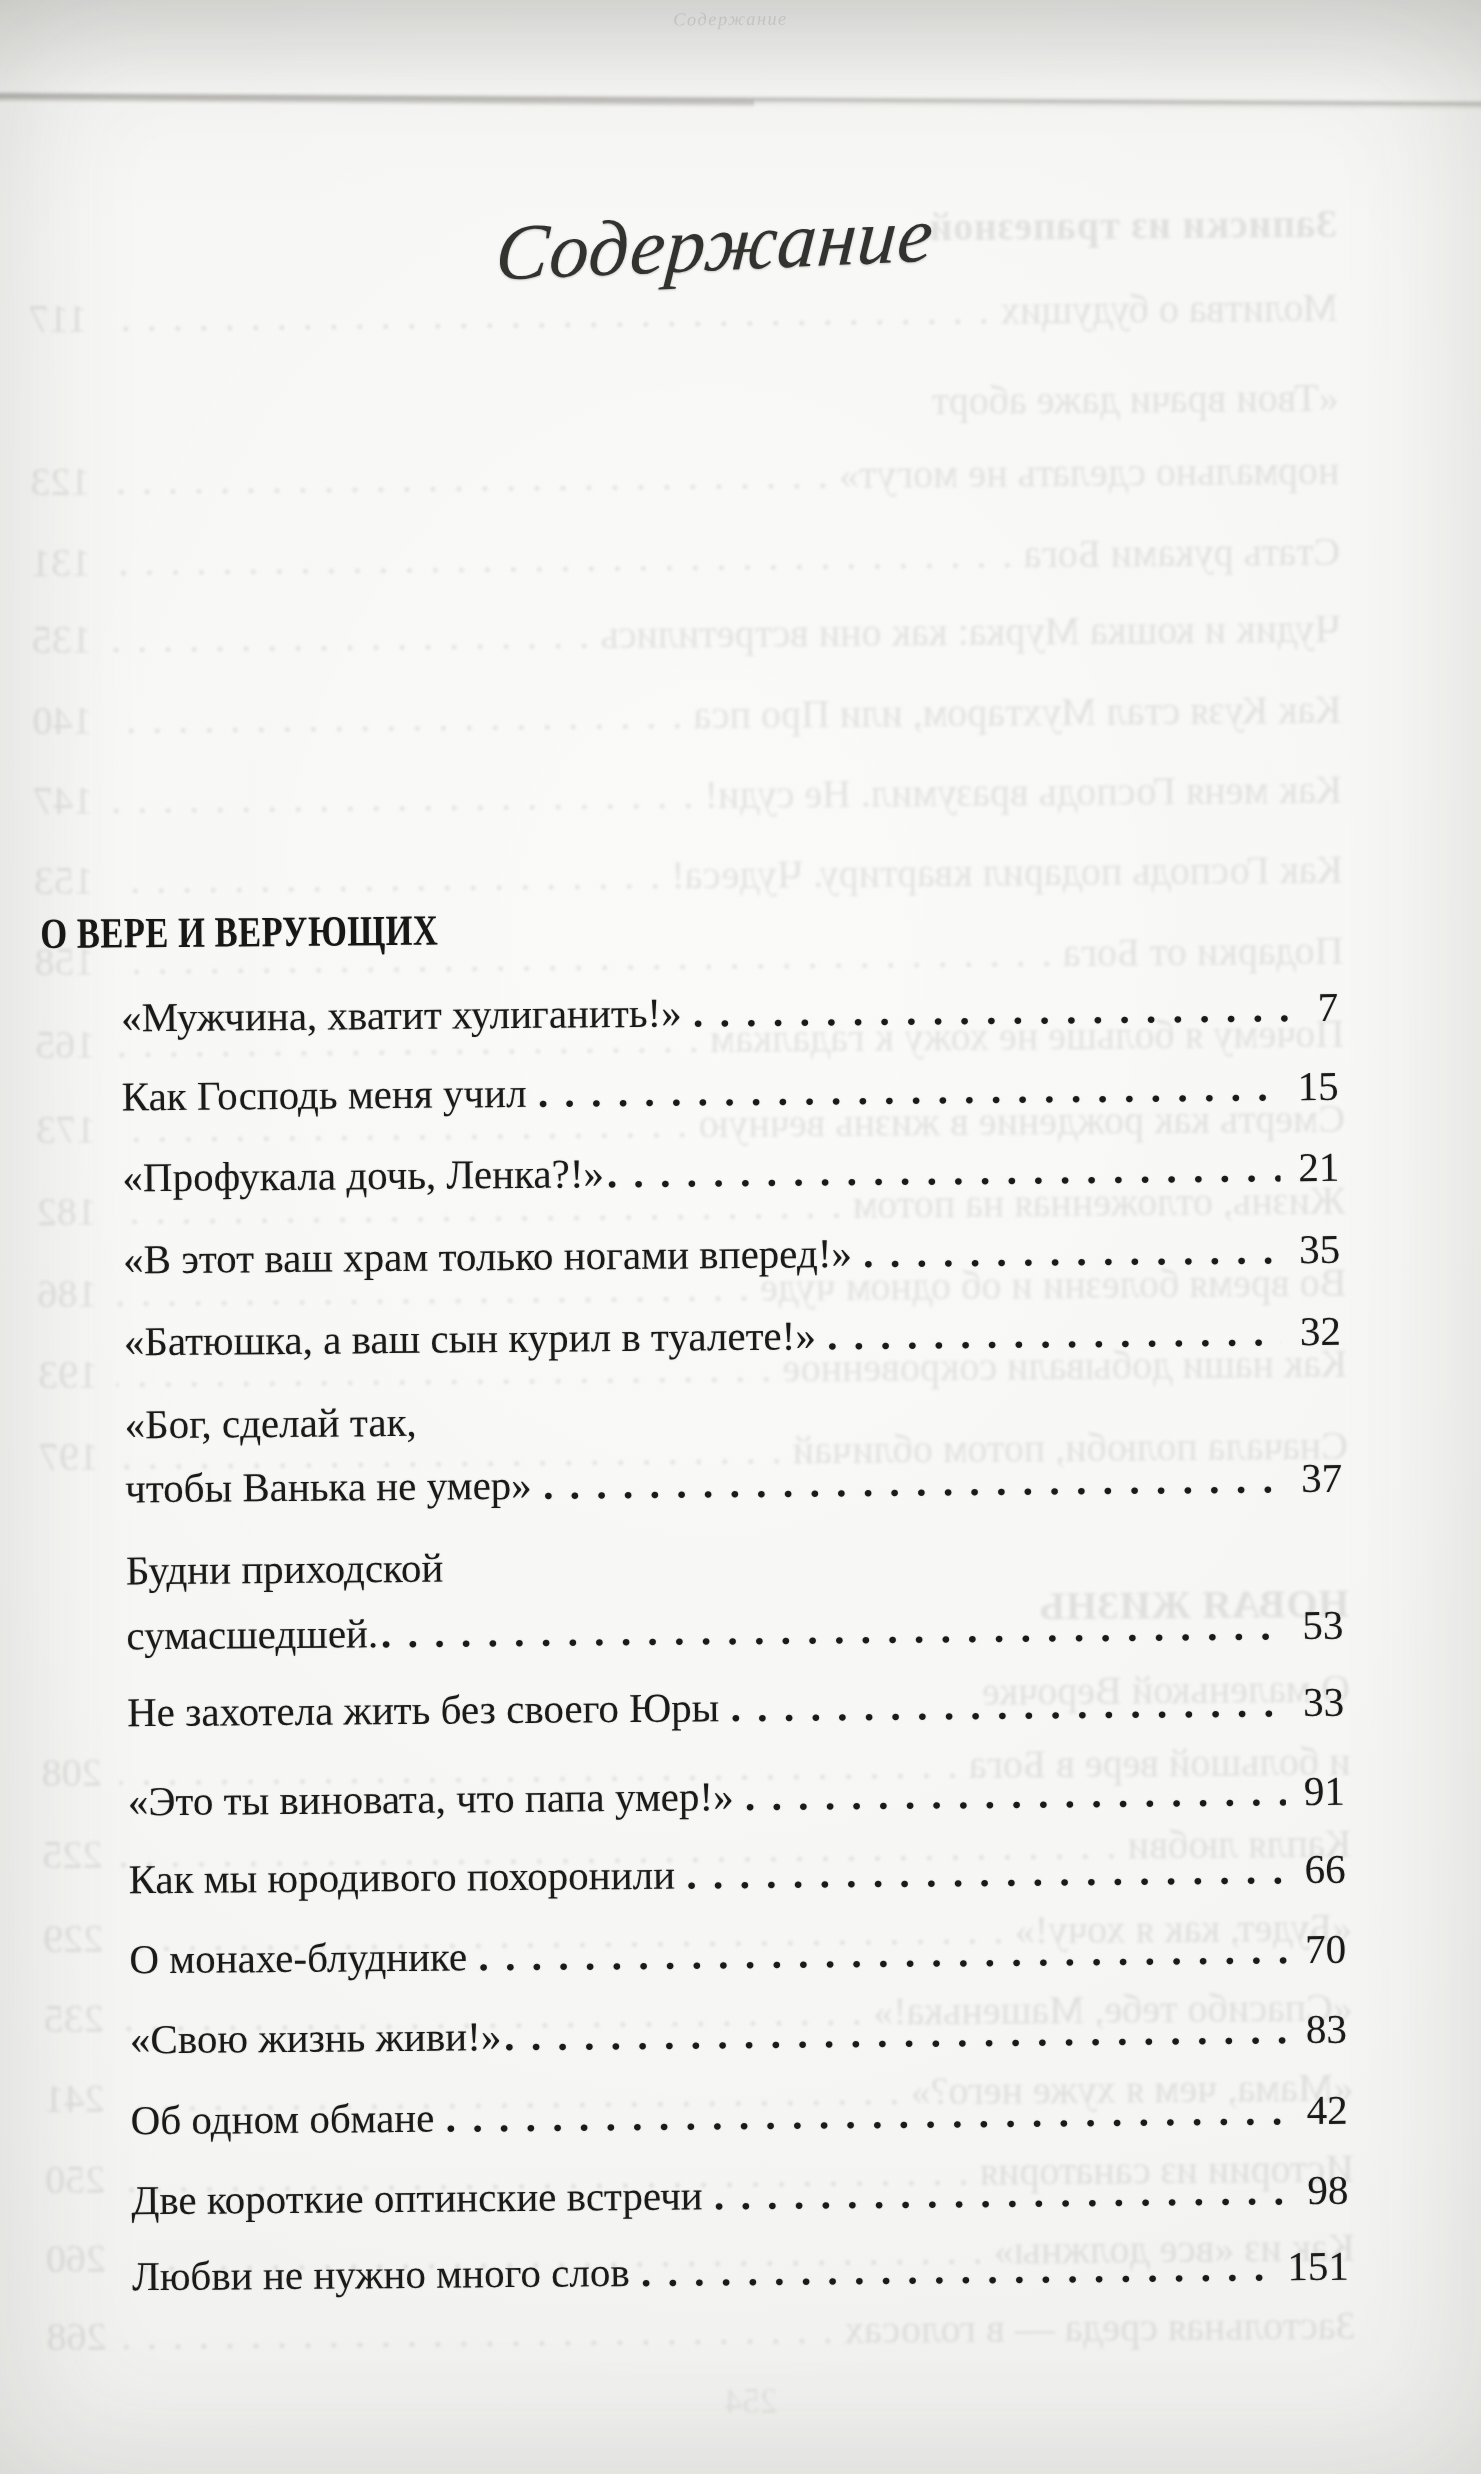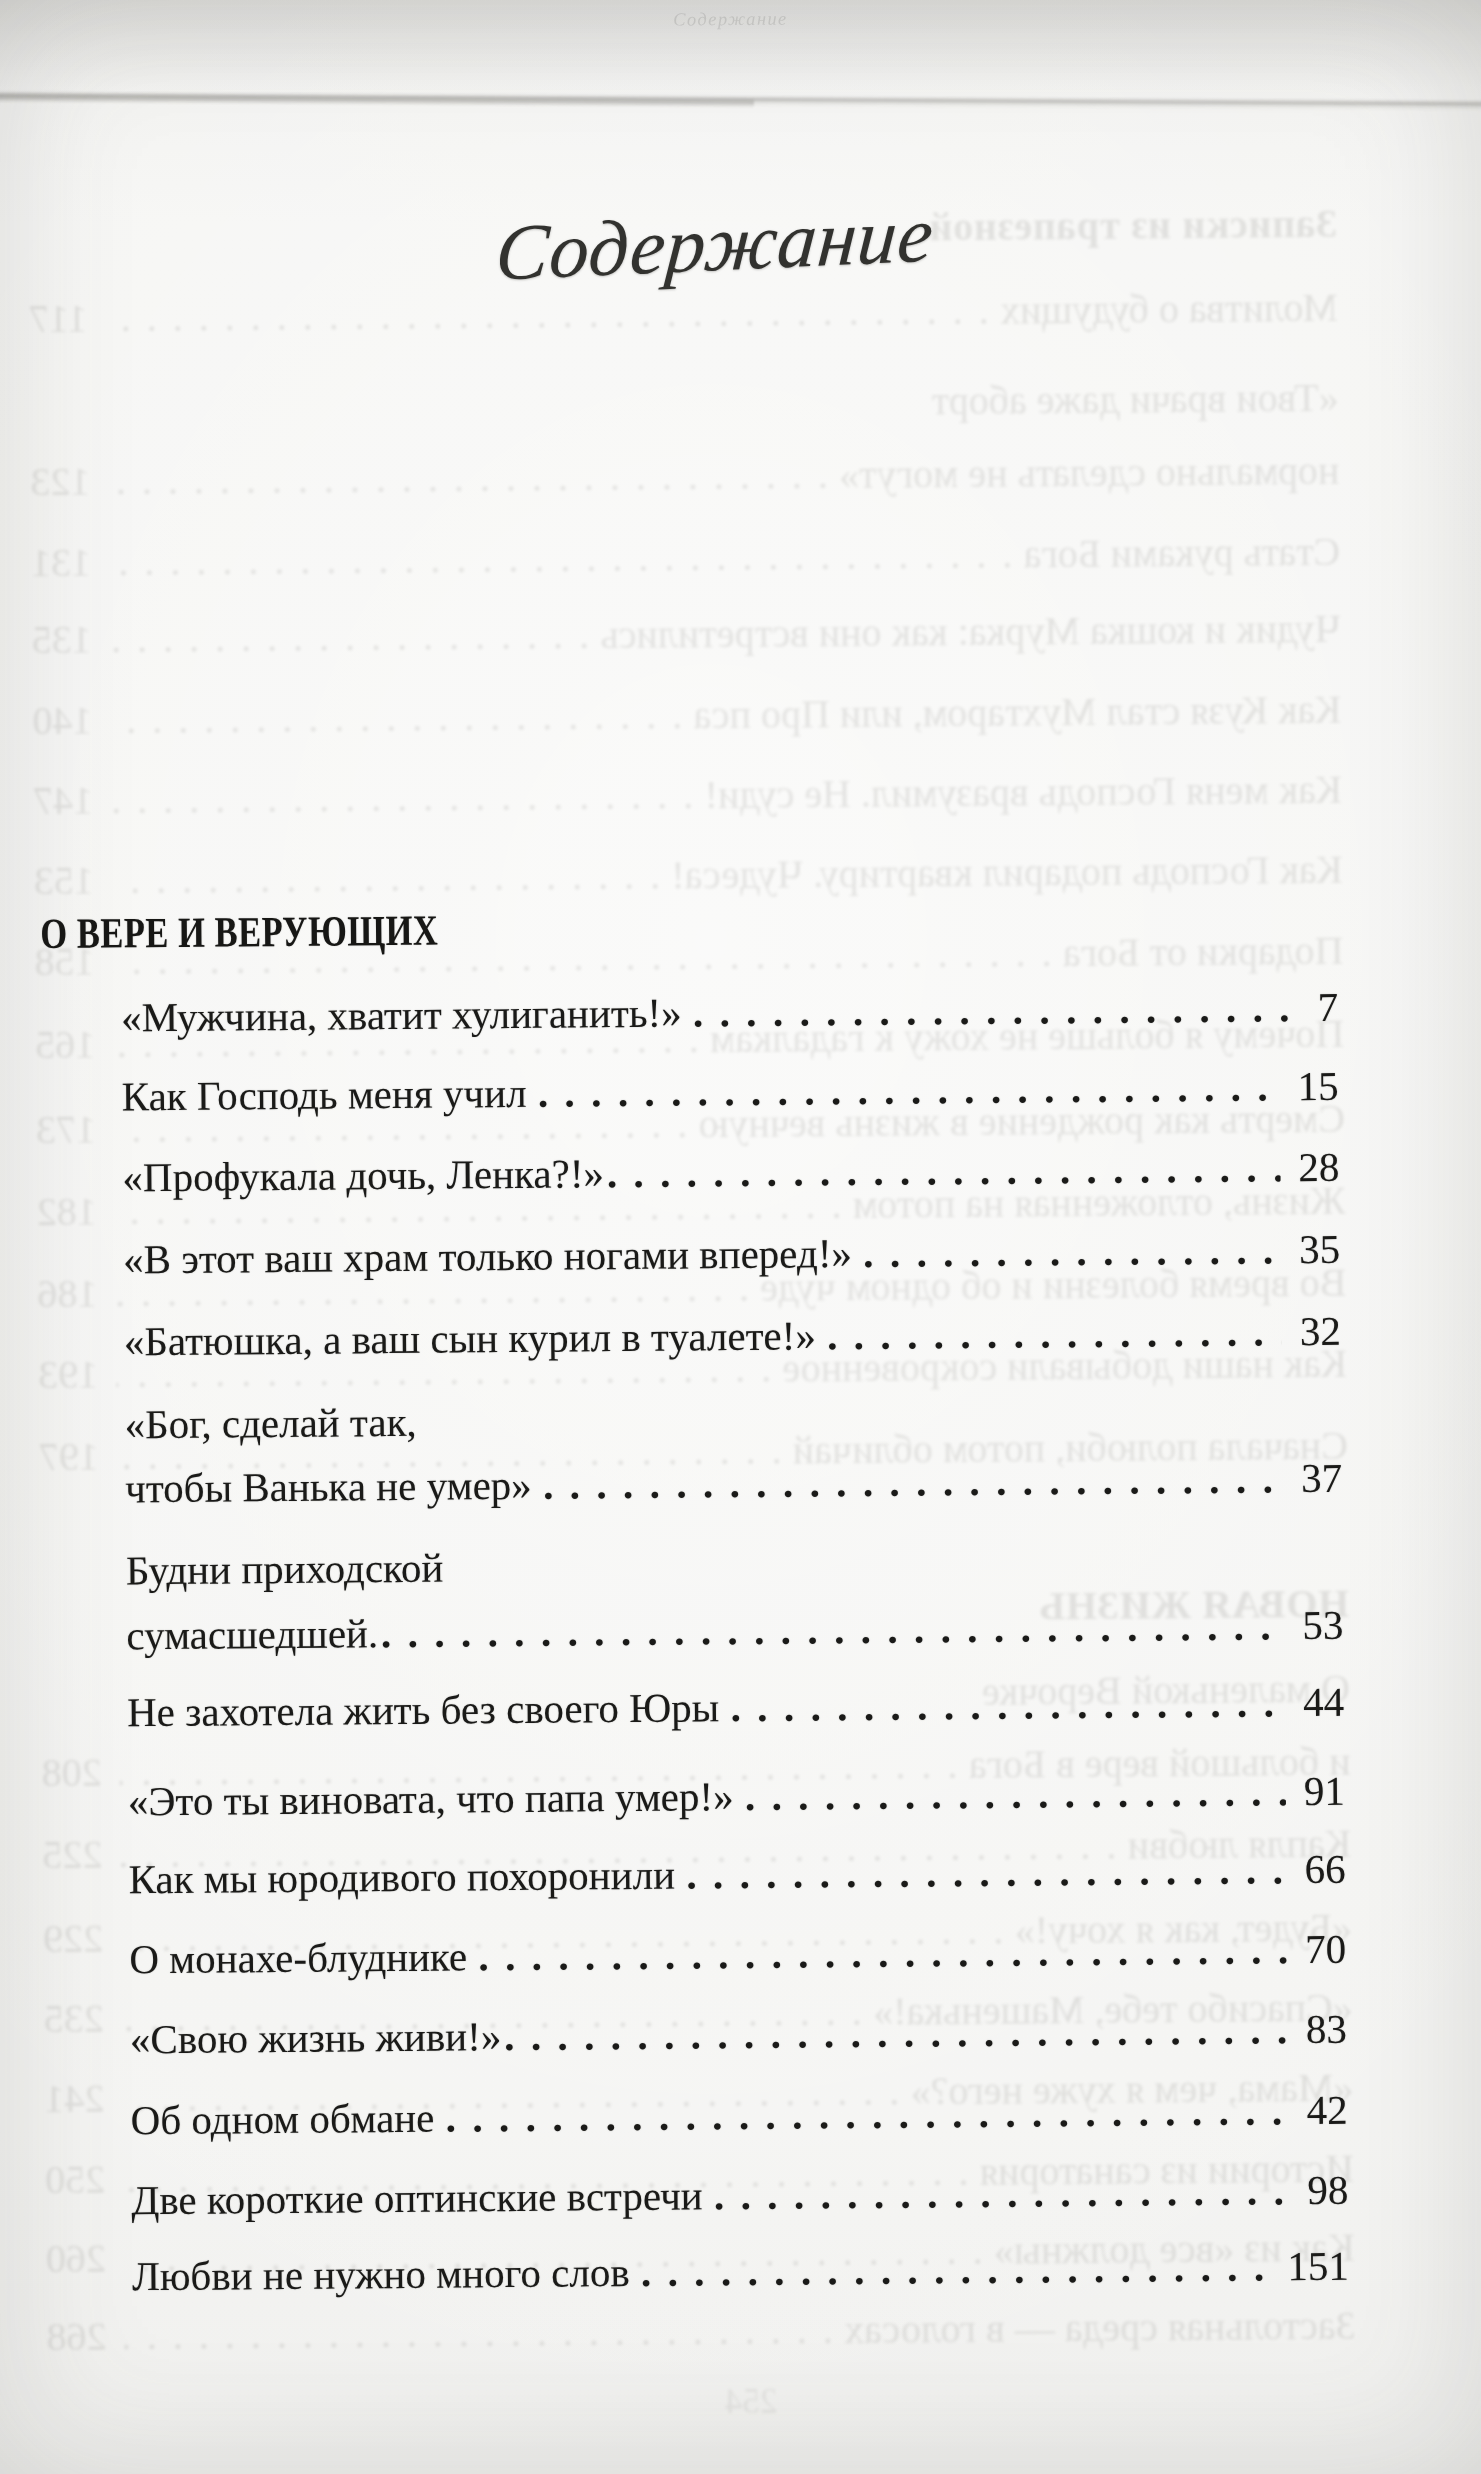--- a/index.html
+++ b/index.html
@@ -224,21 +224,21 @@
         <span class="toc-page">7</span>
       </div>
       <div class="toc-row" style="top: 1071px;">
         <span class="toc-label">Как Господь меня учил</span>
         <span class="toc-leader">................................................................................</span>
         <span class="toc-page">15</span>
       </div>
       <div class="toc-row tight" style="top: 1152px;">
         <span class="toc-label">«Профукала дочь, Ленка?!»</span>
         <span class="toc-leader">................................................................................</span>
-        <span class="toc-page">28</span>
+        <span class="toc-page">21</span>
       </div>
       <div class="toc-row" style="top: 1234px;">
         <span class="toc-label">«В этот ваш храм только ногами вперед!»</span>
         <span class="toc-leader">................................................................................</span>
         <span class="toc-page">35</span>
       </div>
       <div class="toc-row" style="top: 1316px;">
         <span class="toc-label">«Батюшка, а ваш сын курил в туалете!»</span>
         <span class="toc-leader">................................................................................</span>
         <span class="toc-page">32</span>
@@ -255,21 +255,21 @@
         <span class="toc-label">Будни приходской</span>
       </div>
       <div class="toc-row tight" style="top: 1610px;">
         <span class="toc-label">сумасшедшей.</span>
         <span class="toc-leader">................................................................................</span>
         <span class="toc-page">53</span>
       </div>
       <div class="toc-row" style="top: 1687px;">
         <span class="toc-label">Не захотела жить без своего Юры</span>
         <span class="toc-leader">................................................................................</span>
-        <span class="toc-page">44</span>
+        <span class="toc-page">33</span>
       </div>
       <div class="toc-row" style="top: 1776px;">
         <span class="toc-label">«Это ты виновата, что папа умер!»</span>
         <span class="toc-leader">................................................................................</span>
         <span class="toc-page">91</span>
       </div>
       <div class="toc-row" style="top: 1854px;">
         <span class="toc-label">Как мы юродивого похоронили</span>
         <span class="toc-leader">................................................................................</span>
         <span class="toc-page">66</span>

